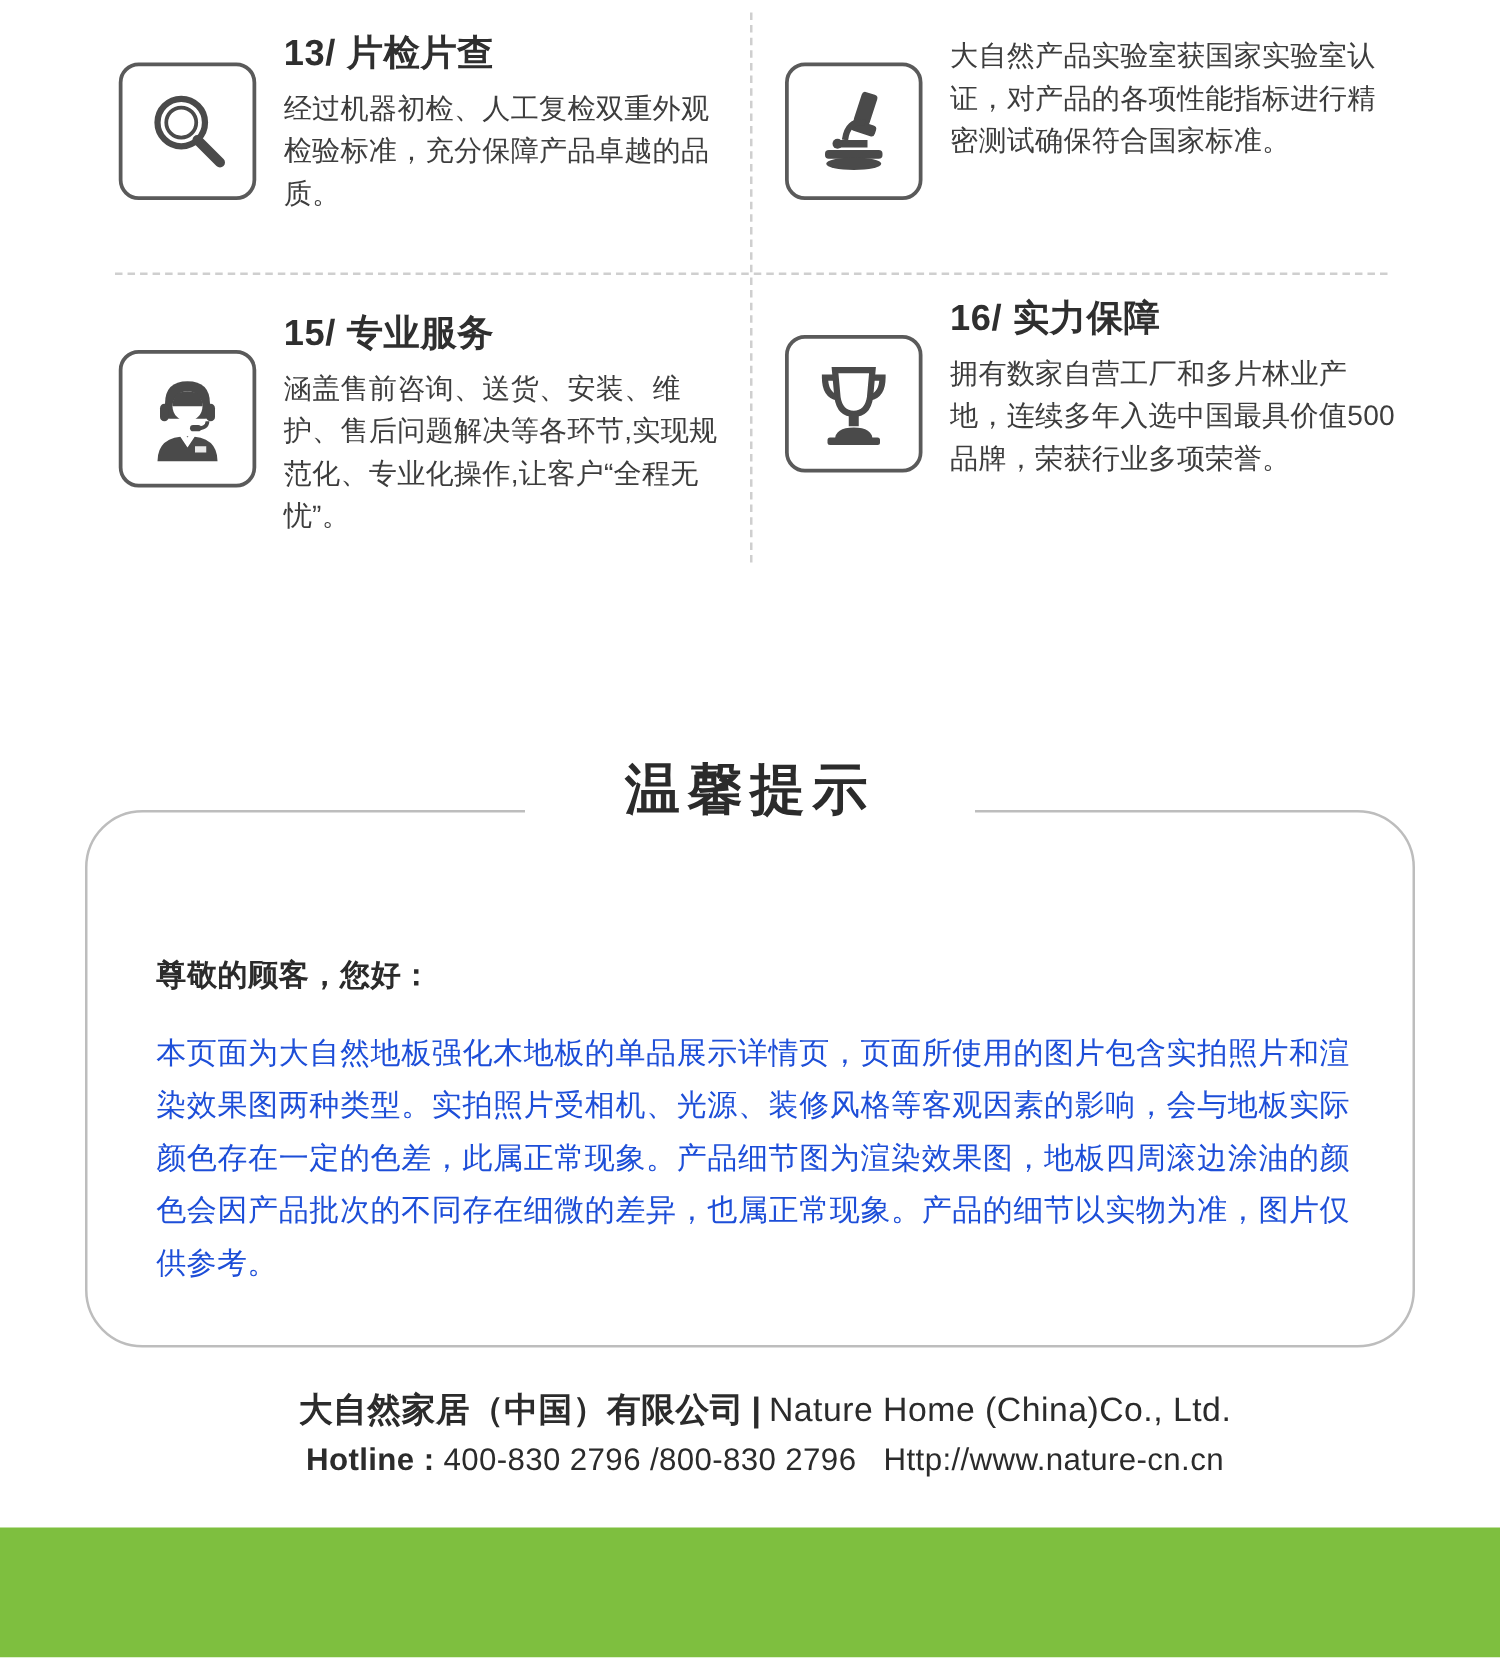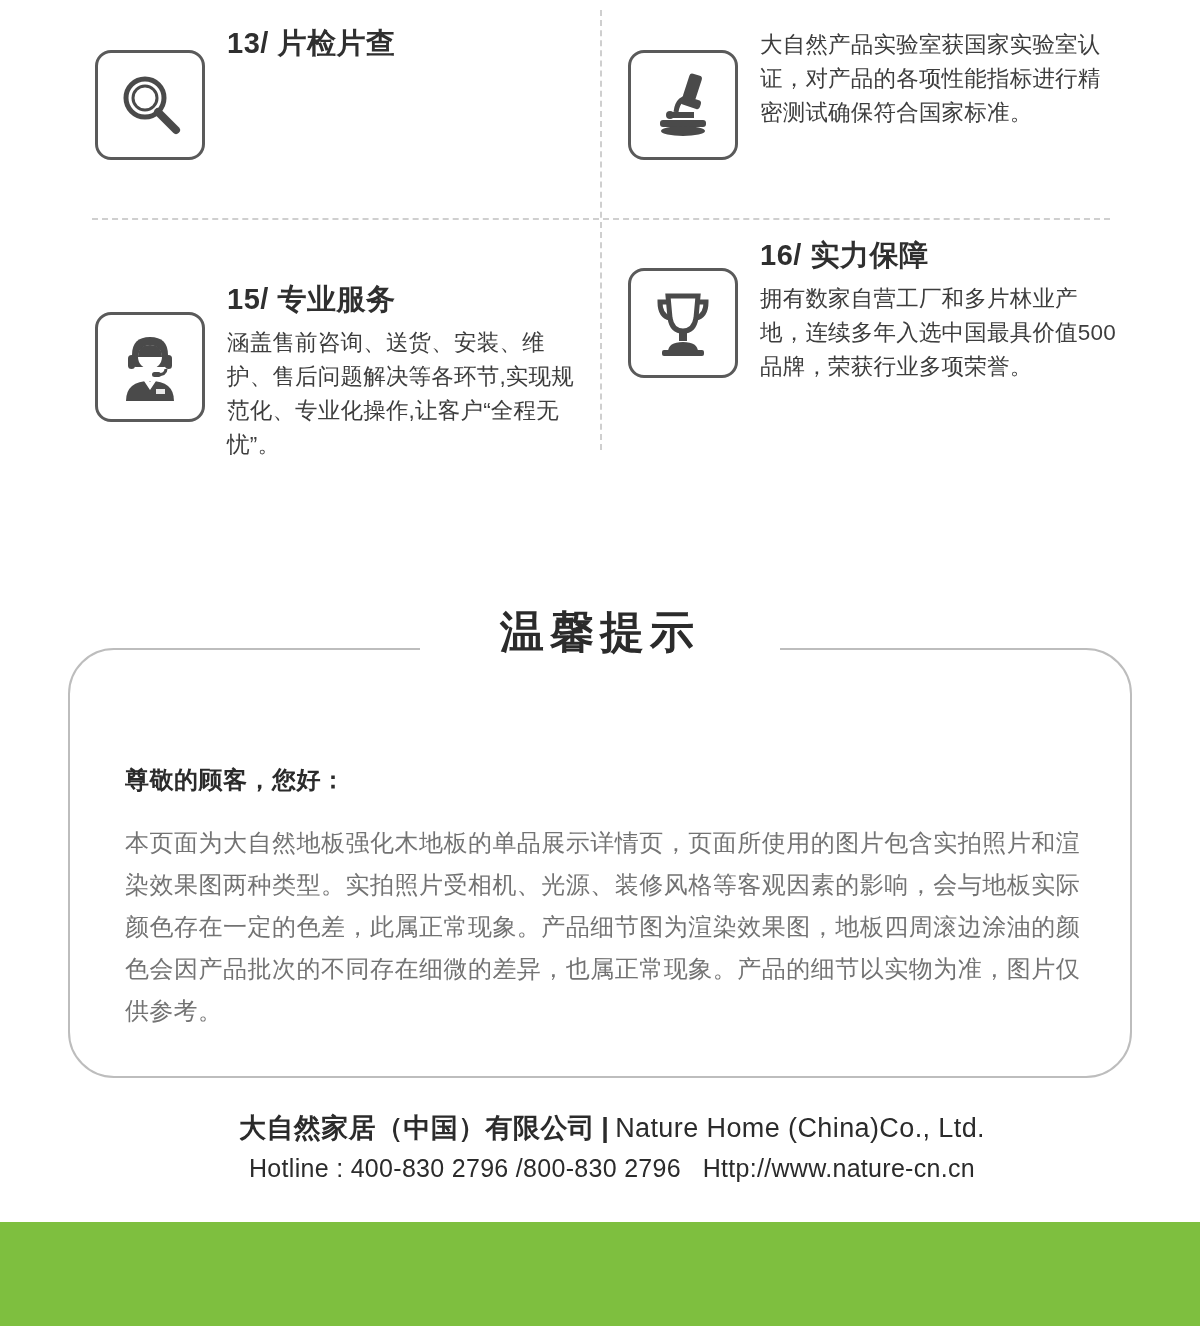--- a/index.html
+++ b/index.html
@@ -24,21 +24,21 @@
     width: 1048px;
     height: 470px;
   }
   .feature {
     position: absolute;
     display: flex;
     align-items: flex-start;
   }
   .f13 { left: 95px;  top: 28px;  width: 490px; }
   .f14 { left: 628px; top: 28px;  width: 490px; }
-  .f15 { left: 95px;  top: 252px; width: 490px; margin-top: 32px; }
+  .f15 { left: 95px;  top: 252px; width: 490px; }
   .f16 { left: 628px; top: 240px; width: 490px; }
 
   .icon-box {
     width: 110px;
     height: 110px;
     border: 3px solid #5a5a5a;
     border-radius: 16px;
     box-sizing: border-box;
     flex: 0 0 110px;
     display: flex;
@@ -138,21 +138,21 @@
   .tips-greeting {
     font-size: 24px;
     font-weight: bold;
     color: #2b2b2b;
     margin-bottom: 26px;
     letter-spacing: 0.5px;
   }
   .tips-body {
     font-size: 24px;
     line-height: 1.75;
-    color: #737373;
+    color: #1d4ed8;
     letter-spacing: 0.3px;
     text-align: justify;
   }
 
   
   .footer {
     position: absolute;
     left: 0;
     top: 1110px;
     width: 1200px;
@@ -168,21 +168,21 @@
   .footer-company .cn { font-weight: bold; }
   .footer-company .sep { font-weight: bold; margin: 0 6px; }
   .footer-company .en { font-weight: normal; }
   .footer-contact {
     font-size: 25px;
     color: #2b2b2b;
     line-height: 1.45;
     margin-top: 4px;
     letter-spacing: 0.3px;
   }
-  .footer-contact .bold { font-weight: normal; }
+  .footer-contact .bold { font-weight: bold; }
 
   
   .green-bar {
     position: absolute;
     left: 0;
     top: 1222px;
     width: 1200px;
     height: 104px;
     background: #7ebf3f;
   }
@@ -201,20 +201,21 @@
         <circle cx="31" cy="29" r="19" fill="none" stroke="#4a4a4a" stroke-width="5"></circle>
         <circle cx="31" cy="29" r="12" fill="none" stroke="#4a4a4a" stroke-width="3"></circle>
         <line x1="44" y1="43" x2="62" y2="61" stroke="#4a4a4a" stroke-width="8" stroke-linecap="round"></line>
       </svg>
     </div>
     <div class="feat-text">
       <div class="feat-title">
         <span>13/</span>
         <span>片检片查</span>
       </div>
+      <div class="feat-body">经过机器初检、人工复检双重外观检验标准，充分保障产品卓越的品质。</div>
     </div>
   </div>
 
   <div class="feature f14">
     <div class="icon-box">
       <svg width="74" height="74" viewBox="0 0 74 74">
         <rect x="40" y="6" width="13" height="26" rx="3" transform="rotate(18 46 19)" fill="#4a4a4a"></rect>
         <rect x="35" y="30" width="20" height="9" rx="3" transform="rotate(18 45 34)" fill="#4a4a4a"></rect>
         <path d="M30 44 q2 -16 16 -14" fill="none" stroke="#4a4a4a" stroke-width="5"></path>
         <rect x="26" y="44" width="22" height="6" fill="#4a4a4a"></rect>

